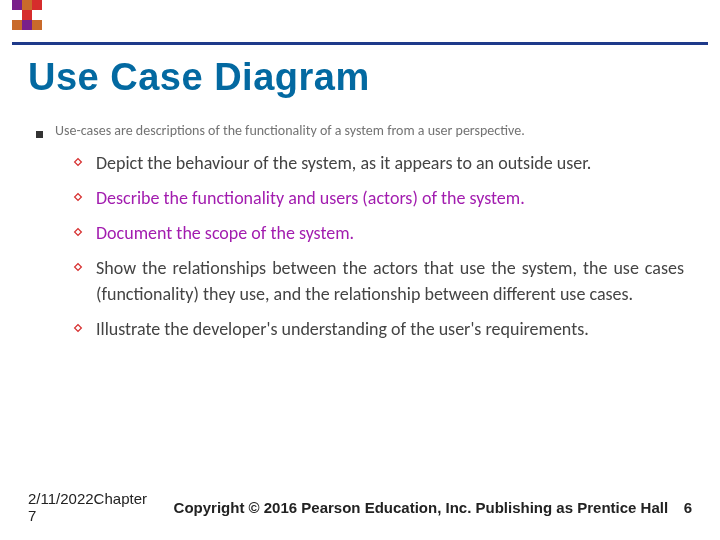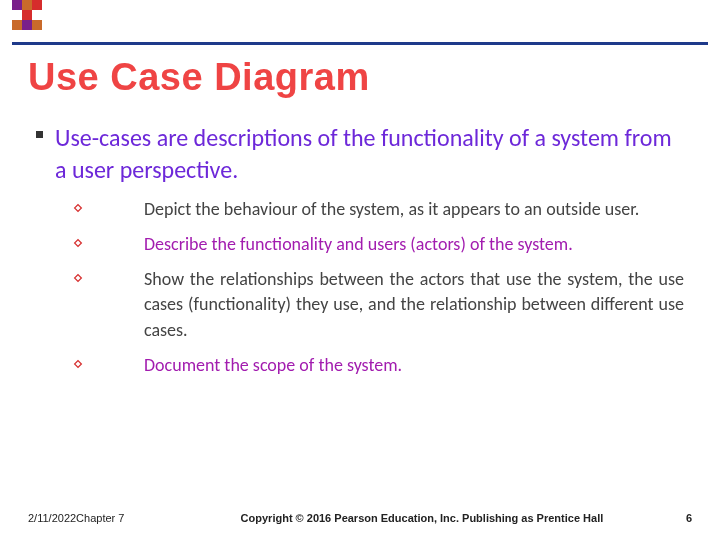--- a/index.html
+++ b/index.html
@@ -26,21 +26,21 @@
     right: 12px;
     height: 3px;
     background: #1e3a8a;
   }
   .title {
     position: absolute;
     top: 56px;
     left: 28px;
     font-size: 38px;
     font-weight: 700;
-    color: #ef4444;
+    color: #0369a1;
     font-family: Arial, sans-serif;
     letter-spacing: 0.5px;
   }
   .content {
     position: absolute;
     top: 122px;
     left: 36px;
     right: 36px;
   }
   .main-bullet {
@@ -50,33 +50,32 @@
   }
   .main-bullet .dot {
     width: 7px;
     height: 7px;
     background: #333;
     margin-top: 9px;
     margin-right: 12px;
     flex-shrink: 0;
   }
   .main-bullet .txt {
-    font-size: 24px;
-    color: #6d28d9;
+    font-size: 14px;
+    color: #737373;
     line-height: 1.35;
   }
   .sub-list {
     margin-left: 36px;
     margin-top: 4px;
   }
   .sub-bullet {
     display: flex;
     align-items: flex-start;
     margin-bottom: 10px;
-    gap: 48px;
   }
   .sub-bullet .diamond {
     width: 12px;
     height: 12px;
     margin-top: 5px;
     margin-right: 12px;
     flex-shrink: 0;
     display: flex;
     align-items: center;
     justify-content: center;
@@ -92,21 +91,21 @@
   .sub-bullet .txt.red {
     color: #a21caf;
   }
   .footer {
     position: absolute;
     bottom: 16px;
     left: 0;
     right: 0;
     display: flex;
     align-items: center;
-    font-size: 11px;
+    font-size: 15px;
     color: #222;
     font-family: Arial, sans-serif;
   }
   .footer .date {
     margin-left: 28px;
     width: 130px;
   }
   .footer .copy {
     flex: 1;
     text-align: center;
@@ -160,30 +159,39 @@
         </div>
         <div class="txt red">Describe the functionality and users (actors) of the system.</div>
       </div>
       <div class="sub-bullet">
         <div class="diamond">
           <svg width="10" height="10" viewBox="0 0 10 10">
             <rect x="2" y="2" width="6" height="6" fill="#d62c2c" transform="rotate(45 5 5)"></rect>
             <rect x="3.2" y="3.2" width="3.6" height="3.6" fill="#fff" transform="rotate(45 5 5)"></rect>
           </svg>
         </div>
+        <div class="txt red">Document the scope of the system.</div>
+      </div>
+      <div class="sub-bullet">
+        <div class="diamond">
+          <svg width="10" height="10" viewBox="0 0 10 10">
+            <rect x="2" y="2" width="6" height="6" fill="#d62c2c" transform="rotate(45 5 5)"></rect>
+            <rect x="3.2" y="3.2" width="3.6" height="3.6" fill="#fff" transform="rotate(45 5 5)"></rect>
+          </svg>
+        </div>
         <div class="txt">Show the relationships between the actors that use the system, the use cases (functionality) they use, and the relationship between different use cases.</div>
       </div>
       <div class="sub-bullet">
         <div class="diamond">
           <svg width="10" height="10" viewBox="0 0 10 10">
             <rect x="2" y="2" width="6" height="6" fill="#d62c2c" transform="rotate(45 5 5)"></rect>
             <rect x="3.2" y="3.2" width="3.6" height="3.6" fill="#fff" transform="rotate(45 5 5)"></rect>
           </svg>
         </div>
-        <div class="txt red">Document the scope of the system.</div>
+        <div class="txt">Illustrate the developer's understanding of the user's requirements.</div>
       </div>
     </div>
 </div>
 
 <div class="footer">
   <div class="date">2/11/2022Chapter 7</div>
   <div class="copy">Copyright © 2016 Pearson Education, Inc. Publishing as Prentice Hall</div>
   <div class="page">6</div>
 </div>
 

